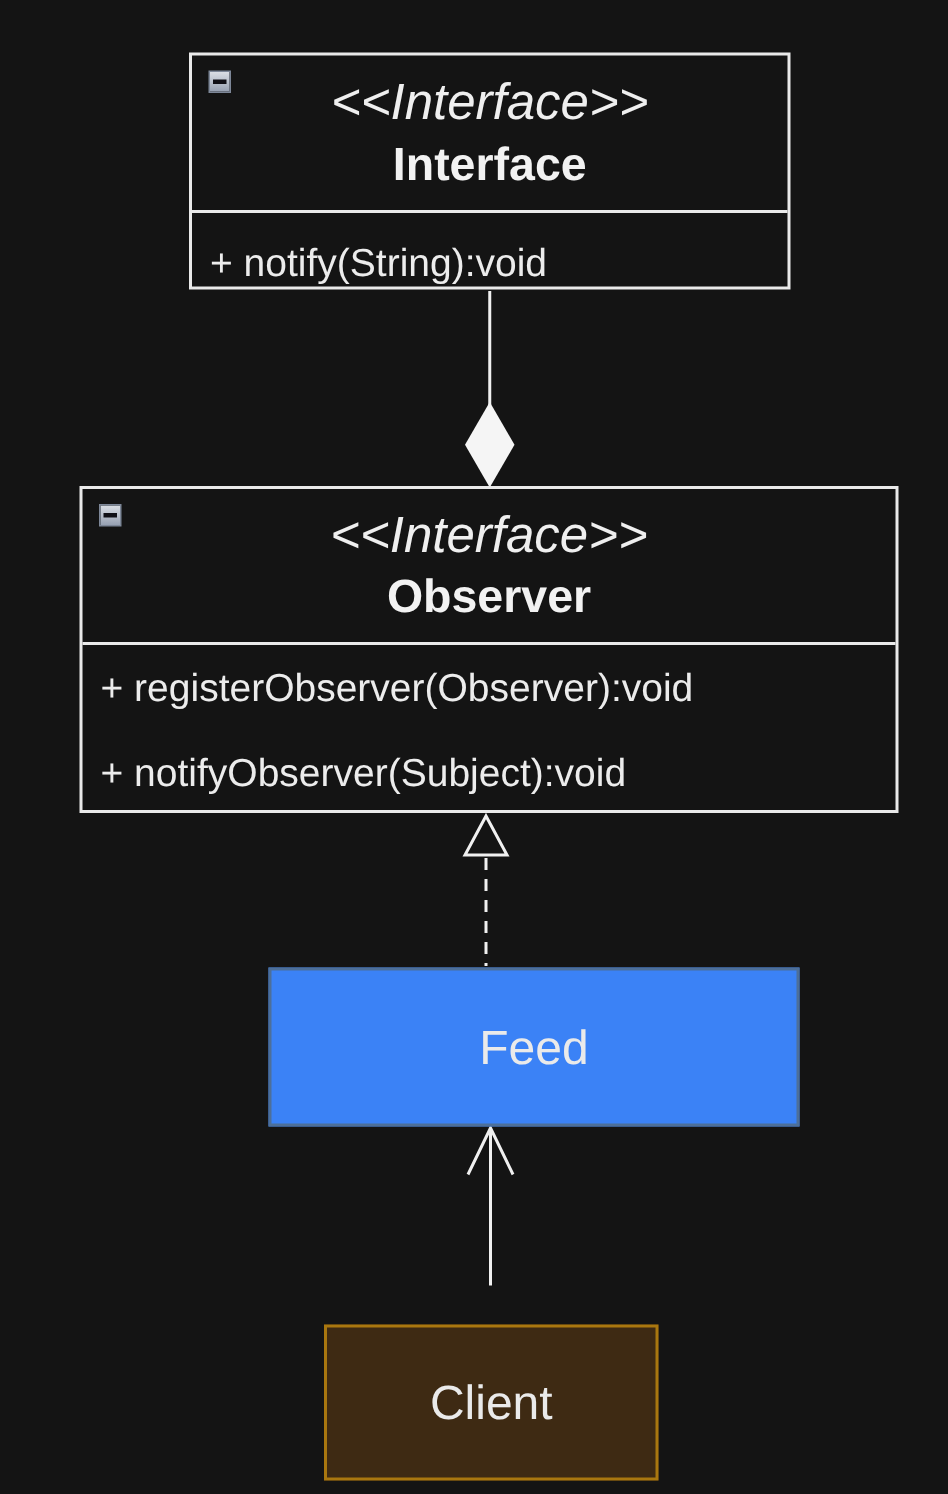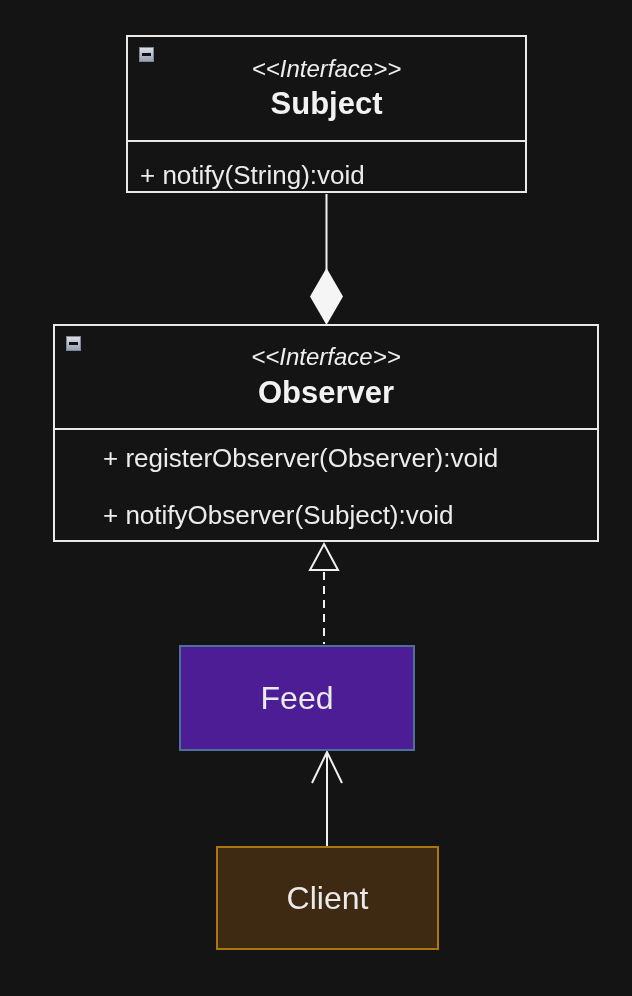--- a/index.html
+++ b/index.html
@@ -33,21 +33,21 @@
     flex-direction: column;
     align-items: center;
     justify-content: center;
     gap: 5px;
   }
   #observer-box .uml-header { height: 103px; }
   #subject-box  .uml-header { height: 102px; }
 
   .stereotype {
     font-style: italic;
-    font-size: 24px;
+    font-size: 34px;
     line-height: 1.1;
     color: #efefef;
   }
   .class-name {
     font-weight: bold;
     font-size: 31px;
     line-height: 1.1;
     color: #f2f2f2;
   }
 
@@ -56,21 +56,21 @@
   }
   .uml-method {
     display: flex;
     align-items: center;
     padding-left: 12px;
     font-size: 26px;
     color: #ececec;
     white-space: nowrap;
   }
   #observer-box .uml-method { height: 67px; }
-  #subject-box  .uml-method { height: 57px; margin-left: 36px; }
+  #subject-box  .uml-method { height: 57px; }
 
   
   .collapse-btn {
     position: absolute;
     left: 11px;
     top: 10px;
     width: 15px;
     height: 15px;
     box-sizing: border-box;
     border: 1px solid #7d8798;
@@ -90,26 +90,26 @@
   .node {
     position: absolute;
     box-sizing: border-box;
     display: flex;
     align-items: center;
     justify-content: center;
     font-size: 32px;
     color: #eaeaea;
   }
   #feed-node {
-    left: 179px; top: 645px; width: 236px; height: 106px;
-    background: #4c1d95;
+    left: 179px; top: 645px; width: 354px; height: 106px;
+    background: #3b82f6;
     border: 2px solid #4d6f99;
   }
   #client-node {
-    left: 216px; top: 846px; width: 223px; height: 104px;
+    left: 216px; top: 883px; width: 223px; height: 104px;
     background: #3e2a13;
     border: 2px solid #a9770f;
   }
 
   
   .edges-svg {
     position: absolute;
     left: 0; top: 0;
     width: 632px;
     height: 996px;
@@ -137,21 +137,21 @@
       <polyline points="312,783 327,752 342,783" fill="none" stroke="#f0f0f0" stroke-width="2"></polyline>
     </g>
   </svg>
 
   <div class="uml-class" id="observer-box">
     <div class="uml-header">
       <div class="collapse-btn">
         <div class="minus-bar"></div>
       </div>
       <div class="stereotype">&lt;&lt;Interface&gt;&gt;</div>
-      <div class="class-name">Subject</div>
+      <div class="class-name">Interface</div>
     </div>
     <div class="uml-methods">
       <div class="uml-method">+ notify(String):void</div>
     </div>
   </div>
 
   <div class="uml-class" id="subject-box">
     <div class="uml-header">
       <div class="collapse-btn">
         <div class="minus-bar"></div>

